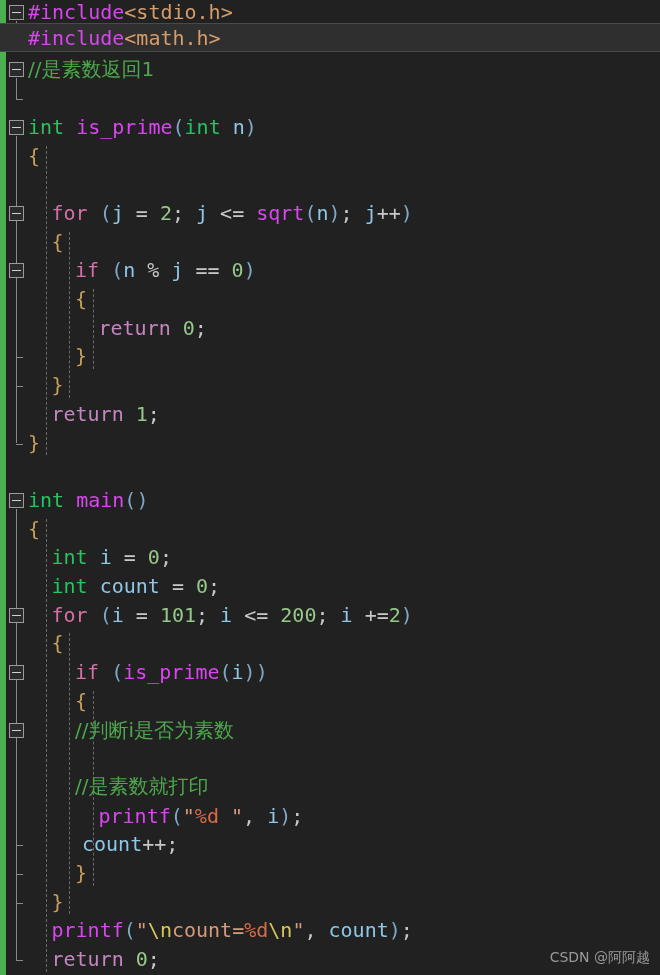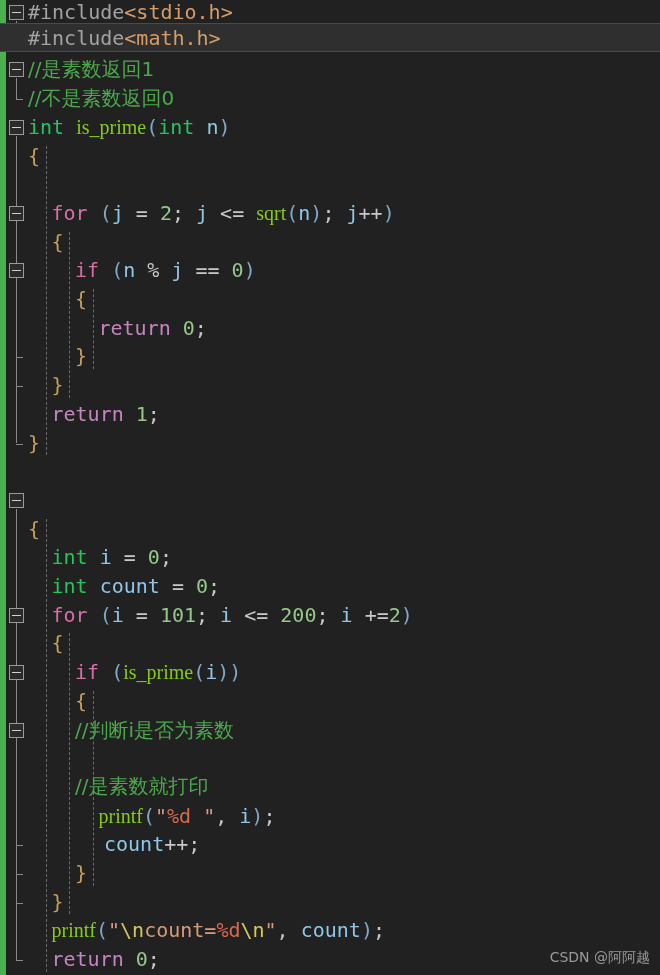--- a/index.html
+++ b/index.html
@@ -59,27 +59,27 @@
   }
 
   
   .line.current {
     background: #2f2f2f;
     border-top: 1px solid #4a4a4a;
     border-bottom: 1px solid #4a4a4a;
   }
 
   
-  .t-pre      { color: #a3a3a3; }   
+  .t-pre      { color: #d946ef; }   
   .t-header   { color: #d69d6a; }   
   .t-comment  { color: #4ca84c; }   
   .t-kw       { color: #22c55e; }   
   .t-ctrl     { color: #d86fa8; }   
   .t-ret      { color: #c586c0; }   
-  .t-fn       { color: #84cc16; font-family: Liberation Serif, serif; }   
+  .t-fn       { color: #d946ef; }   
   .t-var      { color: #8fc7e8; }   
   .t-num      { color: #96c88a; }   
   .t-punct    { color: #c8c8c8; }   
   .t-paren    { color: #7fa8c8; }   
   .t-brace    { color: #c8a05a; }   
   .t-op       { color: #c8c8c8; }   
   .t-str      { color: #d89a7a; }   
   .t-esc      { color: #d8c85a; }   
   .t-fmt      { color: #d86a4a; }   
 
@@ -167,44 +167,44 @@
       <div class="fold-line" style="left: 16px; top: 681.1px; height: 192.9px;"></div>
       <div class="fold-foot" style="left: 16px; top: 874px; width: 7px;"></div>
       <div class="fold-box" style="left: 9px; top: 722.5px;"></div>
       <div class="fold-line" style="left: 16px; top: 738.5px; height: 106.8px;"></div>
       <div class="fold-foot" style="left: 16px; top: 845.3px; width: 7px;"></div>
     </div>
   <div id="code-layer">
       <div class="line" style="top: -2px;"><span class="txt" style="left: 28px;"><span class="t-pre">#include</span><span class="t-header">&lt;stdio.h&gt;</span></span></div>
       <div class="line current" style="top: 23px;"><span class="txt" style="left: 28px;"><span class="t-pre">#include</span><span class="t-header">&lt;math.h&gt;</span></span></div>
       <div class="line" style="top: 55.4px;"><span class="txt" style="left: 28px;"><span class="t-comment cn">//是素数返回1</span></span></div>
-      <div class="line" style="top: 84.1px;"><span class="txt" style="left: 28px;"><span class="t-comment cn">//不是素数返回0</span></span></div>
       <div class="line" style="top: 112.8px;"><span class="txt" style="left: 28px;"><span class="t-kw">int</span><span class="t-punct"> </span><span class="t-fn">is_prime</span><span class="t-paren">(</span><span class="t-kw">int</span><span class="t-punct"> </span><span class="t-var">n</span><span class="t-paren">)</span></span></div>
       <div class="line" style="top: 141.5px;"><span class="txt" style="left: 28px;"><span class="t-brace">{</span></span></div>
       <div class="line" style="top: 198.9px;"><span class="txt" style="left: 51.5px;"><span class="t-ctrl">for</span><span class="t-punct"> </span><span class="t-paren">(</span><span class="t-var">j</span><span class="t-op"> = </span><span class="t-num">2</span><span class="t-punct">; </span><span class="t-var">j</span><span class="t-op"> &lt;= </span><span class="t-fn">sqrt</span><span class="t-paren">(</span><span class="t-var">n</span><span class="t-paren">)</span><span class="t-punct">; </span><span class="t-var">j</span><span class="t-op">++</span><span class="t-paren">)</span></span></div>
       <div class="line" style="top: 227.6px;"><span class="txt" style="left: 51.5px;"><span class="t-brace">{</span></span></div>
       <div class="line" style="top: 256.3px;"><span class="txt" style="left: 75px;"><span class="t-ctrl">if</span><span class="t-punct"> </span><span class="t-paren">(</span><span class="t-var">n</span><span class="t-op"> % </span><span class="t-var">j</span><span class="t-op"> == </span><span class="t-num">0</span><span class="t-paren">)</span></span></div>
       <div class="line" style="top: 285px;"><span class="txt" style="left: 75px;"><span class="t-brace">{</span></span></div>
       <div class="line" style="top: 313.7px;"><span class="txt" style="left: 98.5px;"><span class="t-ret">return</span><span class="t-punct"> </span><span class="t-num">0</span><span class="t-punct">;</span></span></div>
       <div class="line" style="top: 342.4px;"><span class="txt" style="left: 75px;"><span class="t-brace">}</span></span></div>
       <div class="line" style="top: 371.1px;"><span class="txt" style="left: 51.5px;"><span class="t-brace">}</span></span></div>
       <div class="line" style="top: 399.8px;"><span class="txt" style="left: 51.5px;"><span class="t-ret">return</span><span class="t-punct"> </span><span class="t-num">1</span><span class="t-punct">;</span></span></div>
       <div class="line" style="top: 428.5px;"><span class="txt" style="left: 28px;"><span class="t-brace">}</span></span></div>
       <div class="line" style="top: 457.2px;"><span class="txt" style="left: 28px;"></span></div>
+      <div class="line" style="top: 485.9px;"><span class="txt" style="left: 28px;"><span class="t-kw">int</span><span class="t-punct"> </span><span class="t-fn">main</span><span class="t-paren">()</span></span></div>
       <div class="line" style="top: 514.6px;"><span class="txt" style="left: 28px;"><span class="t-brace">{</span></span></div>
       <div class="line" style="top: 543.3px;"><span class="txt" style="left: 51.5px;"><span class="t-kw">int</span><span class="t-punct"> </span><span class="t-var">i</span><span class="t-op"> = </span><span class="t-num">0</span><span class="t-punct">;</span></span></div>
       <div class="line" style="top: 572px;"><span class="txt" style="left: 51.5px;"><span class="t-kw">int</span><span class="t-punct"> </span><span class="t-var">count</span><span class="t-op"> = </span><span class="t-num">0</span><span class="t-punct">;</span></span></div>
       <div class="line" style="top: 600.7px;"><span class="txt" style="left: 51.5px;"><span class="t-ctrl">for</span><span class="t-punct"> </span><span class="t-paren">(</span><span class="t-var">i</span><span class="t-op"> = </span><span class="t-num">101</span><span class="t-punct">; </span><span class="t-var">i</span><span class="t-op"> &lt;= </span><span class="t-num">200</span><span class="t-punct">; </span><span class="t-var">i</span><span class="t-op"> +=</span><span class="t-num">2</span><span class="t-paren">)</span></span></div>
       <div class="line" style="top: 629.4px;"><span class="txt" style="left: 51.5px;"><span class="t-brace">{</span></span></div>
       <div class="line" style="top: 658.1px;"><span class="txt" style="left: 75px;"><span class="t-ctrl">if</span><span class="t-punct"> </span><span class="t-paren">(</span><span class="t-fn">is_prime</span><span class="t-paren">(</span><span class="t-var">i</span><span class="t-paren">))</span></span></div>
       <div class="line" style="top: 686.8px;"><span class="txt" style="left: 75px;"><span class="t-brace">{</span></span></div>
       <div class="line" style="top: 715.5px;"><span class="txt" style="left: 75px;"><span class="t-comment cn">//判断i是否为素数</span></span></div>
       <div class="line" style="top: 772px;"><span class="txt" style="left: 75px;"><span class="t-comment cn">//是素数就打印</span></span></div>
       <div class="line" style="top: 801.6px;"><span class="txt" style="left: 98.5px;"><span class="t-fn">printf</span><span class="t-paren">(</span><span class="t-str">"</span><span class="t-fmt">%d</span><span class="t-str"> "</span><span class="t-punct">, </span><span class="t-var">i</span><span class="t-paren">)</span><span class="t-punct">;</span></span></div>
-      <div class="line" style="top: 830.3px;"><span class="txt" style="left: 104px;"><span class="t-var">count</span><span class="t-op">++</span><span class="t-punct">;</span></span></div>
+      <div class="line" style="top: 830.3px;"><span class="txt" style="left: 82px;"><span class="t-var">count</span><span class="t-op">++</span><span class="t-punct">;</span></span></div>
       <div class="line" style="top: 859px;"><span class="txt" style="left: 75px;"><span class="t-brace">}</span></span></div>
       <div class="line" style="top: 887.7px;"><span class="txt" style="left: 51.5px;"><span class="t-brace">}</span></span></div>
       <div class="line" style="top: 916.4px;"><span class="txt" style="left: 51.5px;"><span class="t-fn">printf</span><span class="t-paren">(</span><span class="t-str">"</span><span class="t-esc">\n</span><span class="t-str">count=</span><span class="t-fmt">%d</span><span class="t-esc">\n</span><span class="t-str">"</span><span class="t-punct">, </span><span class="t-var">count</span><span class="t-paren">)</span><span class="t-punct">;</span></span></div>
       <div class="line" style="top: 945.1px;"><span class="txt" style="left: 51.5px;"><span class="t-ret">return</span><span class="t-punct"> </span><span class="t-num">0</span><span class="t-punct">;</span></span></div>
     </div>
 
   <div id="watermark">CSDN @阿阿越</div>
 </div>
 
 </body></html>

